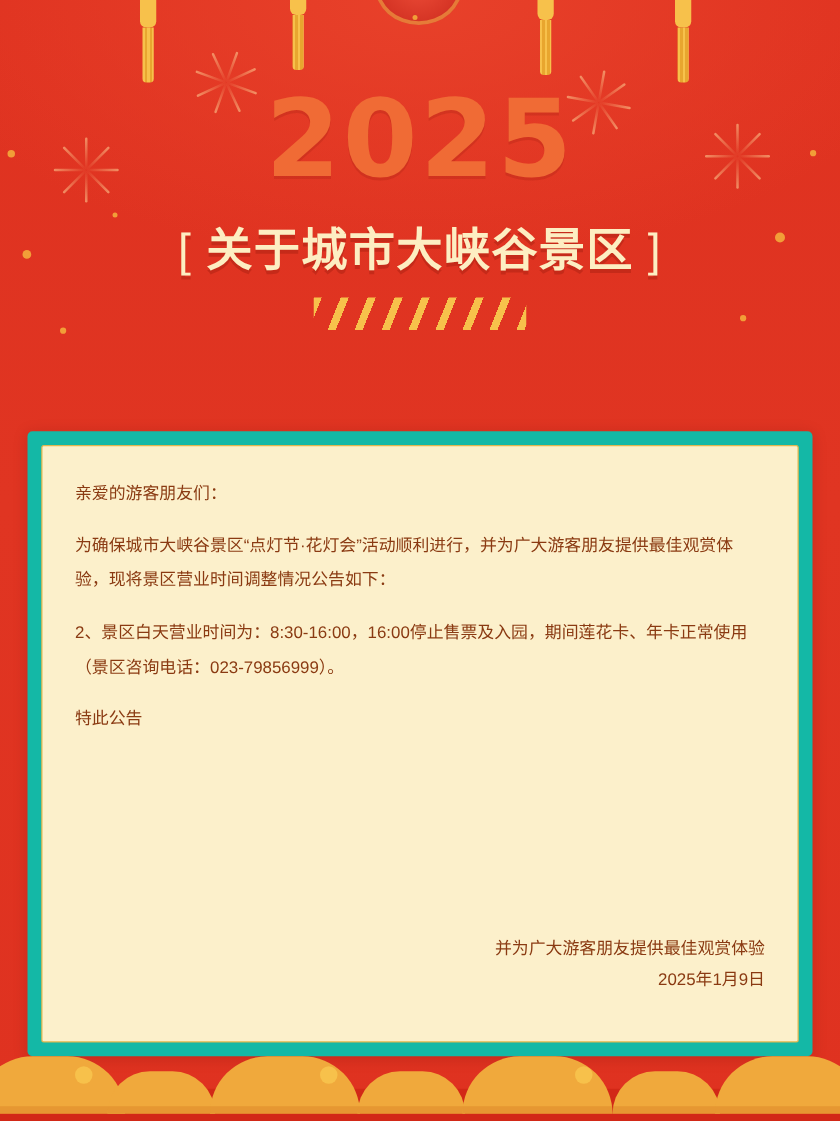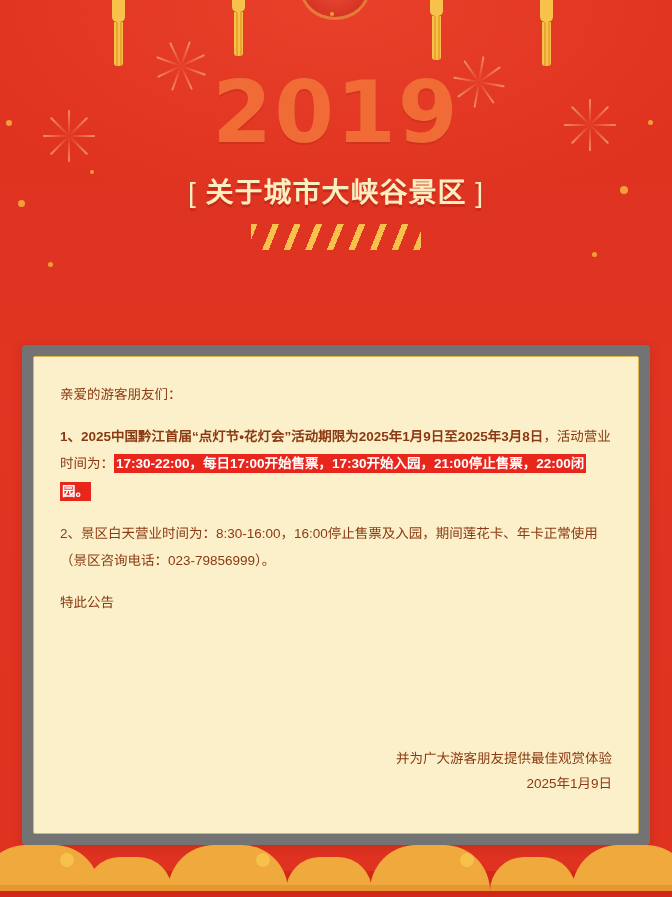--- a/index.html
+++ b/index.html
@@ -90,21 +90,21 @@
     font-size: 86px;
     font-weight: bold;
     letter-spacing: 2px;
     color: #f06b35;
     line-height: .95;
     text-shadow: 0 2px 0 rgba(160,30,15,.25);
     font-family: "DejaVu Sans", "Liberation Sans", sans-serif;
   }
   .title-main {
     margin-top: 16px;
-    font-size: 28px;
+    font-size: 37px;
     font-weight: bold;
     color: #fdeec2;
     letter-spacing: 1px;
     text-shadow: 0 3px 0 rgba(150,25,12,.35);
   }
   .title-main .brk {
     color: #fdeec2;
     font-weight: normal;
   }
   .title-sub {
@@ -123,21 +123,21 @@
       #f7c14b 0 6px, rgba(0,0,0,0) 6px 20px);
   }
 
   
   .card-outer {
     position: absolute;
     left: 22px;
     top: 345px;
     width: 628px;
     height: 500px;
-    background: #737373;
+    background: #14b8a6;
     border-radius: 4px;
     box-shadow: 0 2px 10px rgba(120,20,10,.25);
   }
   .card-inner {
     position: absolute;
     inset: 11px;
     border: 1px solid #e2b64e;
     background: #fcf0cb;
     border-radius: 2px;
     padding: 24px 26px 0;
@@ -281,36 +281,34 @@
   <div class="spark" style="left:48px;  top:262px; width:5px;  height:5px;"></div>
   <div class="spark" style="left:90px;  top:170px; width:4px;  height:4px;"></div>
   <div class="spark" style="left:620px; top:186px; width:8px;  height:8px;"></div>
   <div class="spark" style="left:592px; top:252px; width:5px;  height:5px;"></div>
   <div class="spark" style="left:648px; top:120px; width:5px;  height:5px;"></div>
   <div class="spark" style="left:6px;   top:120px; width:6px;  height:6px;"></div>
   <div class="spark" style="left:330px; top:12px;  width:4px;  height:4px;"></div>
 </div>
 
 <div class="header">
-  <div class="year">2019</div>
+  <div class="year">2025</div>
   <div class="title-main">
     <span class="brk">[</span>
     <span>关于城市大峡谷景区</span>
     <span class="brk">]</span>
   </div>
   <div class="slashes"></div>
 </div>
 
 <div class="card-outer">
   <div class="card-inner">
     <div class="body-text">
       <p>亲爱的游客朋友们：</p>
-      <p>
-        <span class="p-strong">1、</span><span class="p-strong">2025中国黔江首届“点灯节•花灯会”活动期限为2025年1月9日至2025年3月8日</span><span>，活动营业时间为：</span><span class="hl">17:30-22:00，每日17:00开始售票，17:30开始入园，21:00停止售票，22:00闭园。</span>
-      </p>
+      <p>为确保城市大峡谷景区“点灯节·花灯会”活动顺利进行，并为广大游客朋友提供最佳观赏体验，现将景区营业时间调整情况公告如下：</p>
       <p>2、景区白天营业时间为：8:30-16:00，16:00停止售票及入园，期间莲花卡、年卡正常使用（景区咨询电话：023-79856999）。</p>
       <p>特此公告</p>
     </div>
     <div class="sign">
       <div>并为广大游客朋友提供最佳观赏体验</div>
       <div>2025年1月9日</div>
     </div>
   </div>
 </div>
 

